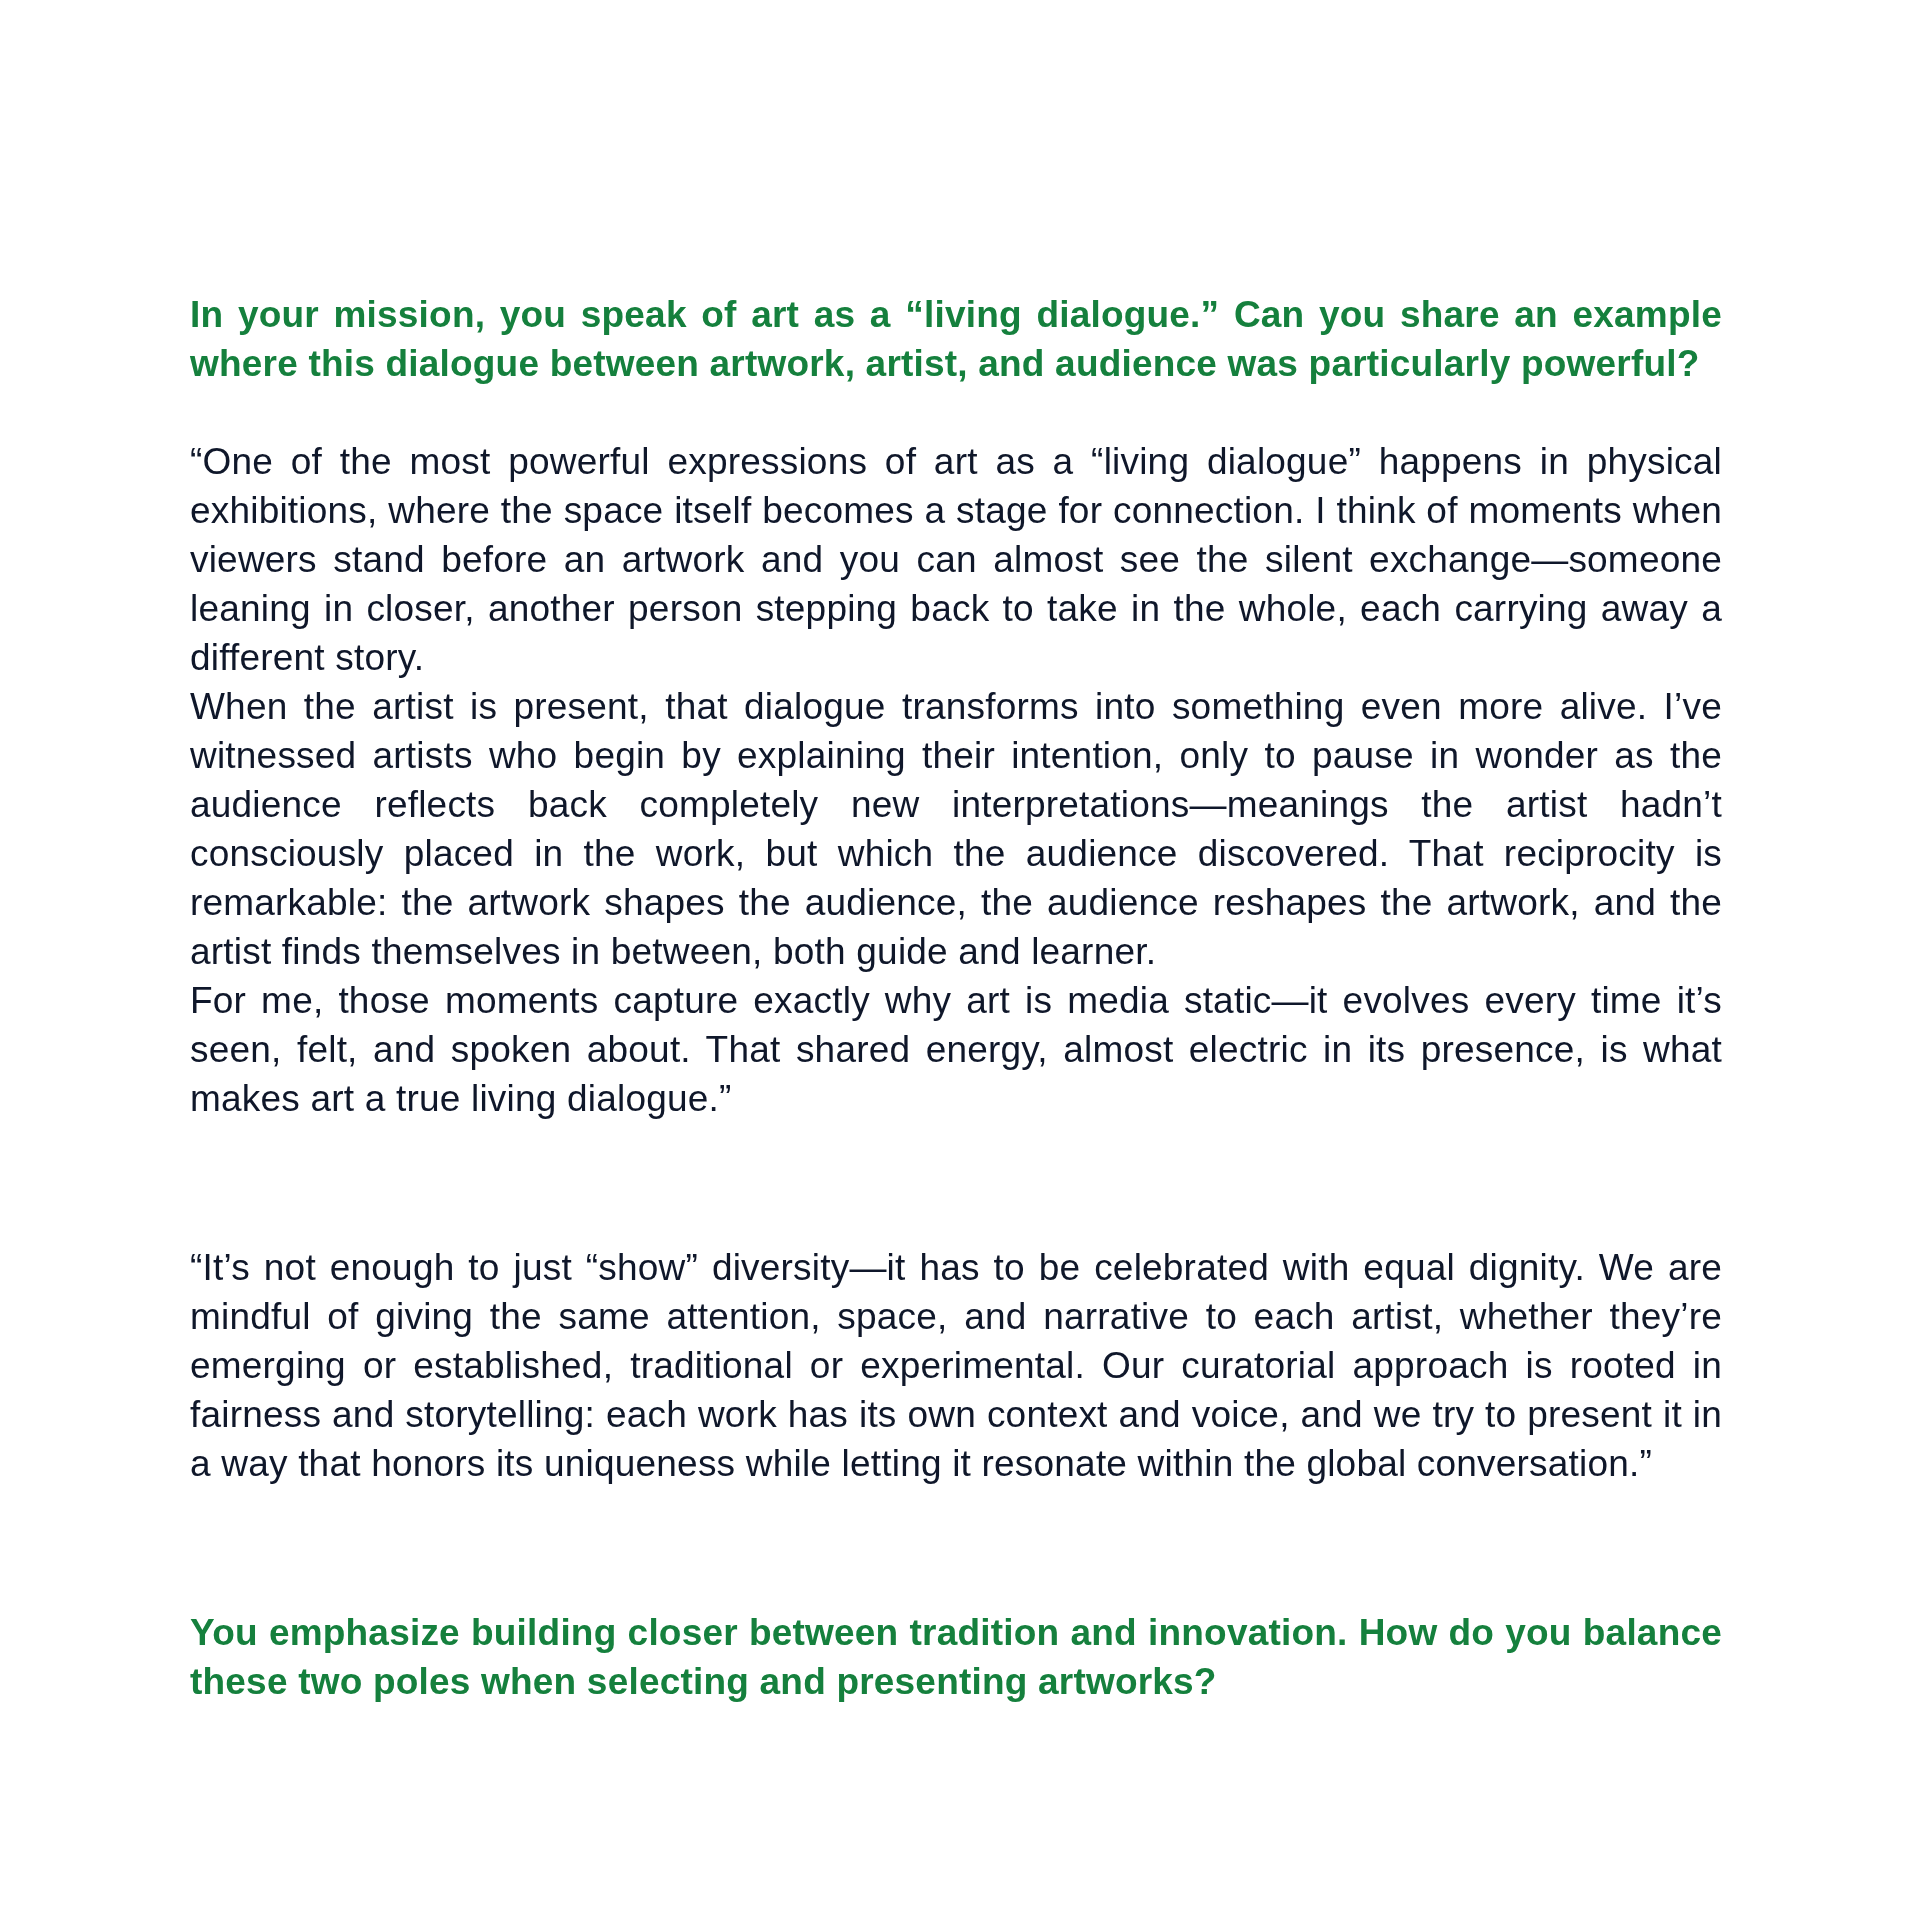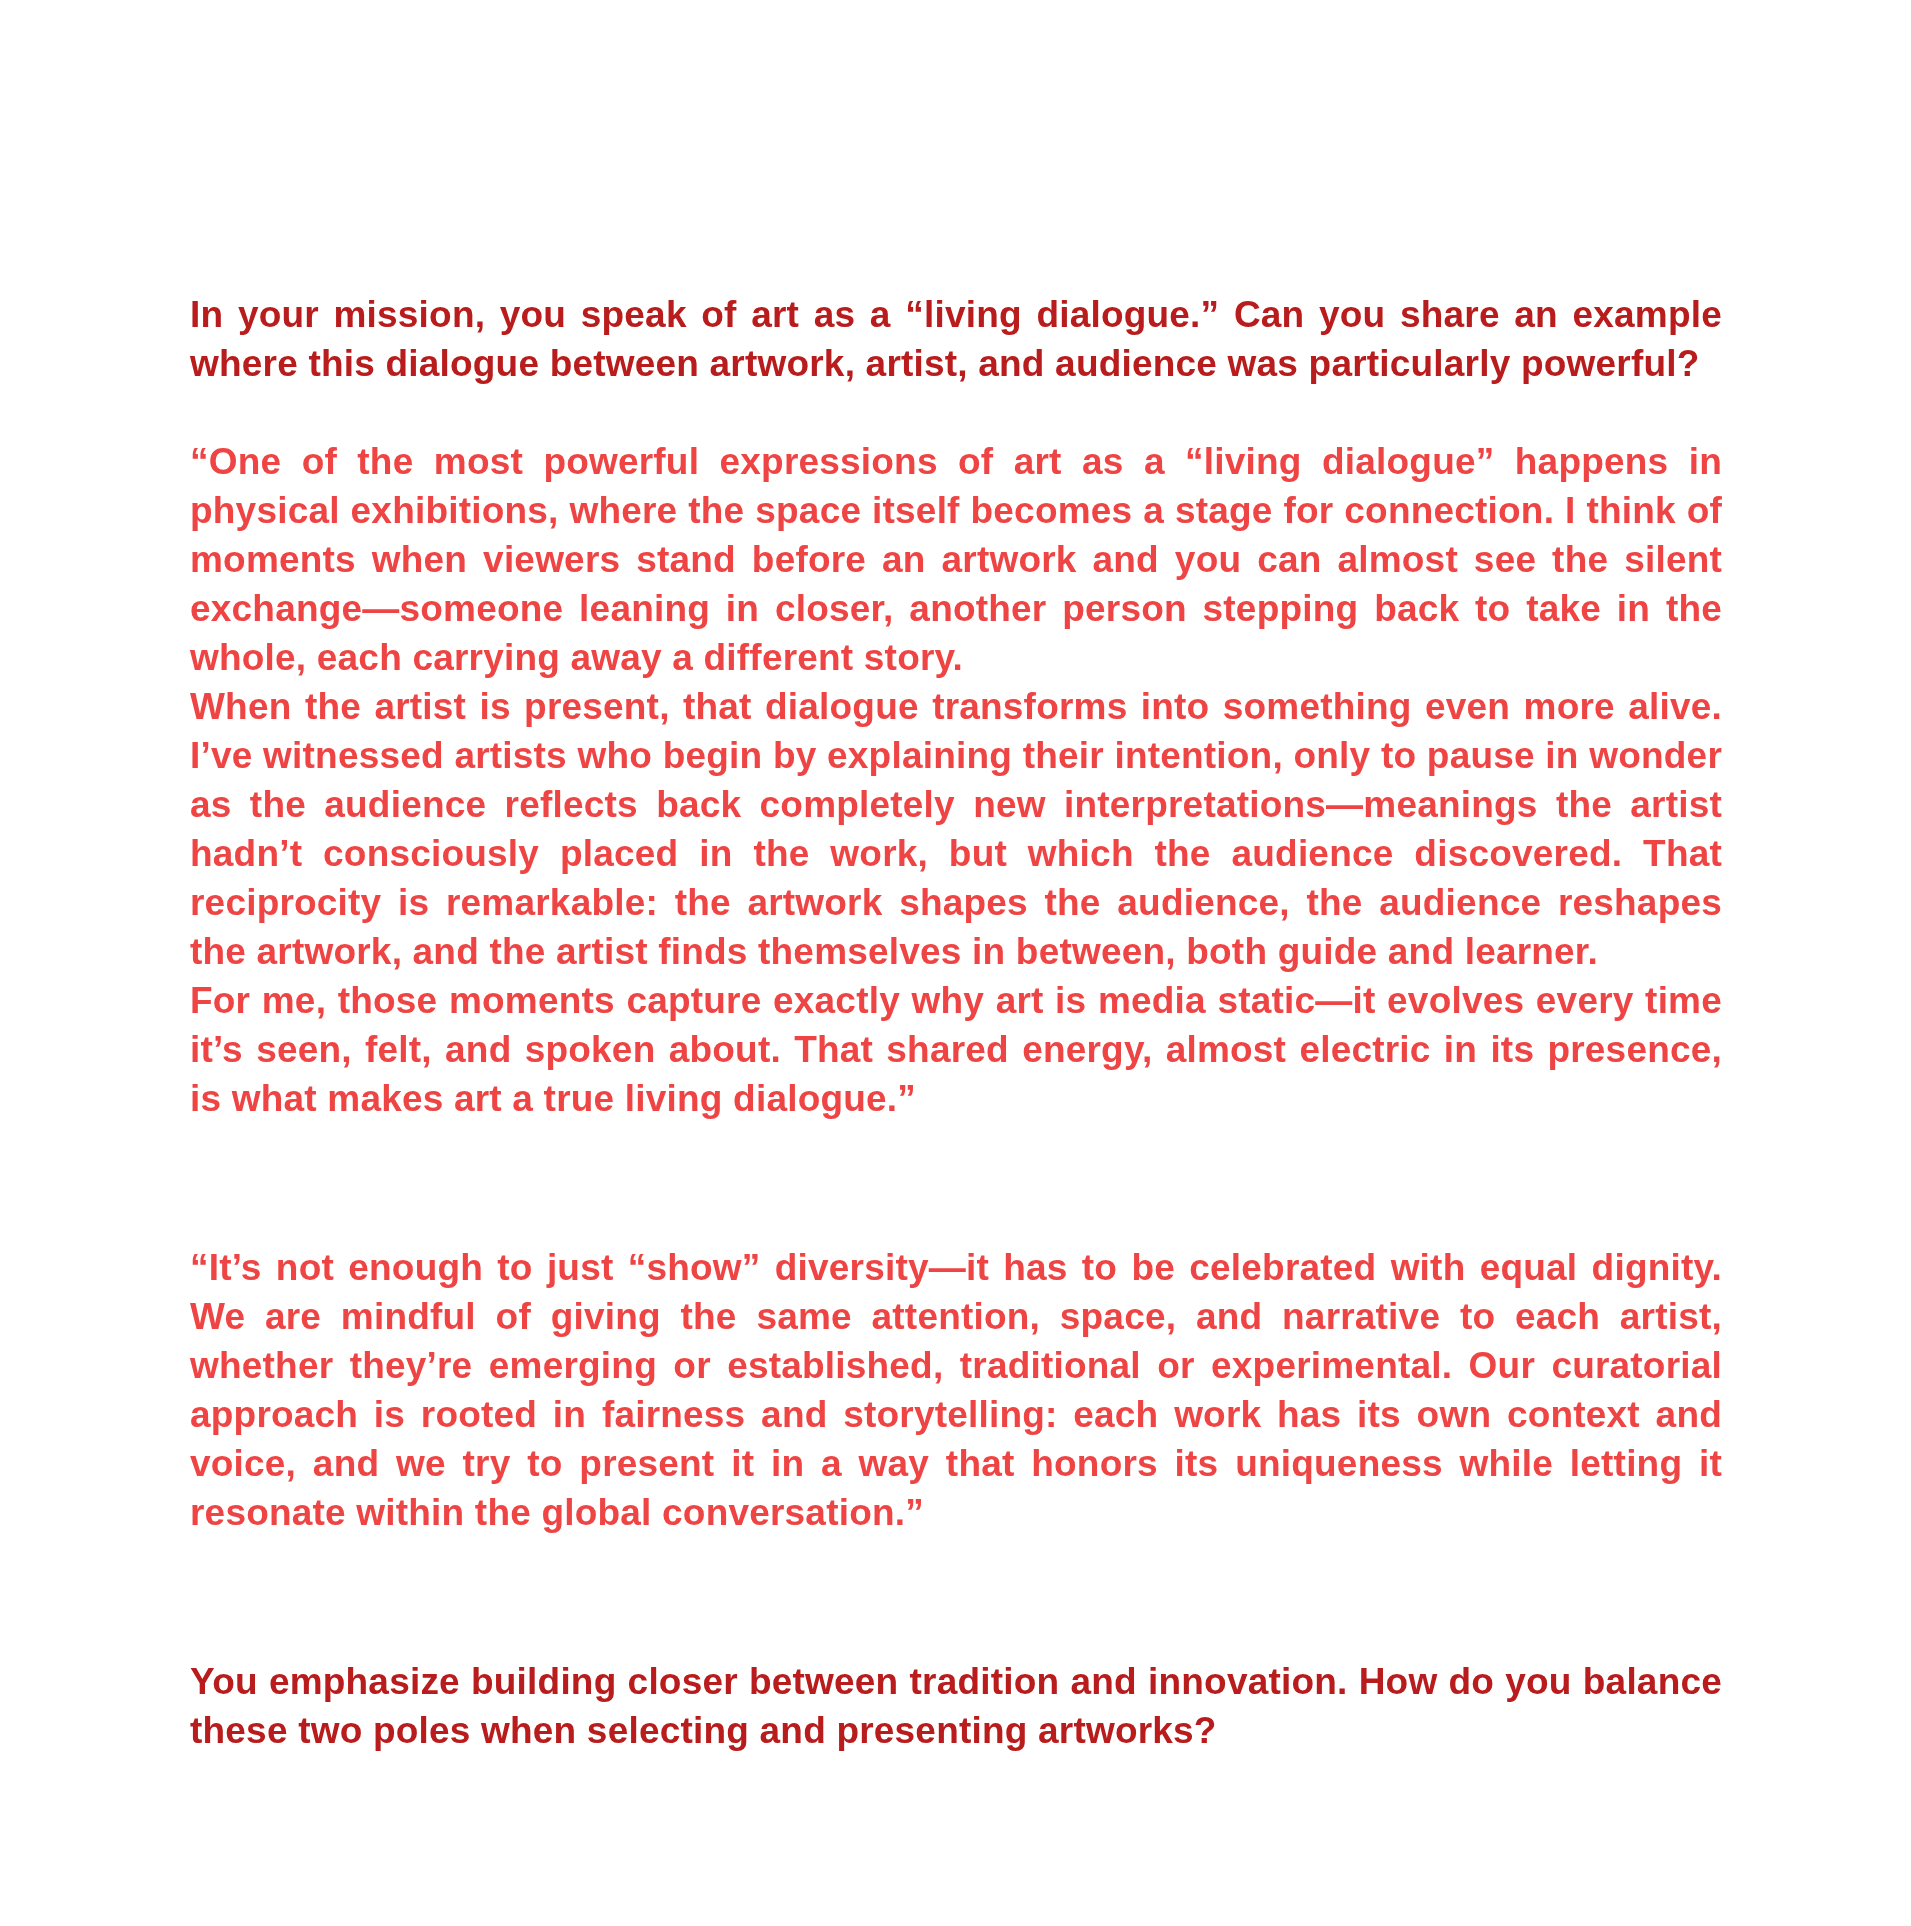--- a/index.html
+++ b/index.html
@@ -20,31 +20,31 @@
   }
 
   .qa-section {
     margin-bottom: 120px;
   }
 
   .question {
     font-size: 37px;
     line-height: 49px;
     font-weight: 700;
-    color: #b91c1c;
+    color: #15803d;
     text-align: justify;
     margin-bottom: 49px;
     letter-spacing: 0.2px;
   }
 
   .answer p {
     font-size: 37px;
     line-height: 49px;
-    font-weight: 700;
-    color: #ef4444;
+    font-weight: 400;
+    color: #0f172a;
     text-align: justify;
     letter-spacing: 0.2px;
   }
 </style>
 </head>
 <body>
 
 <div class="page">
 
   <section class="qa-section">

